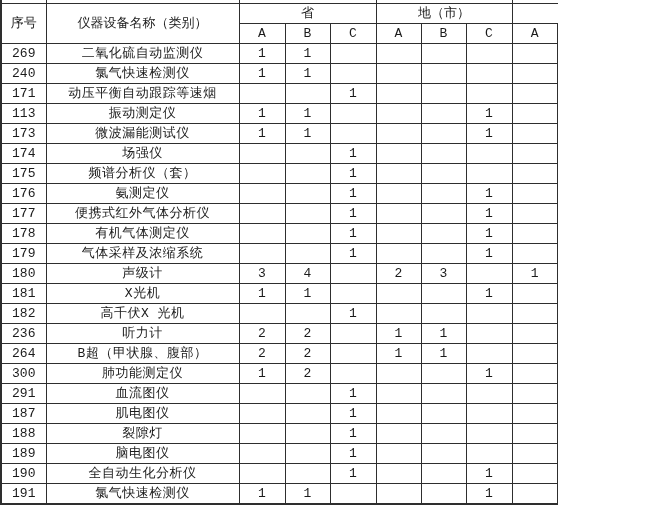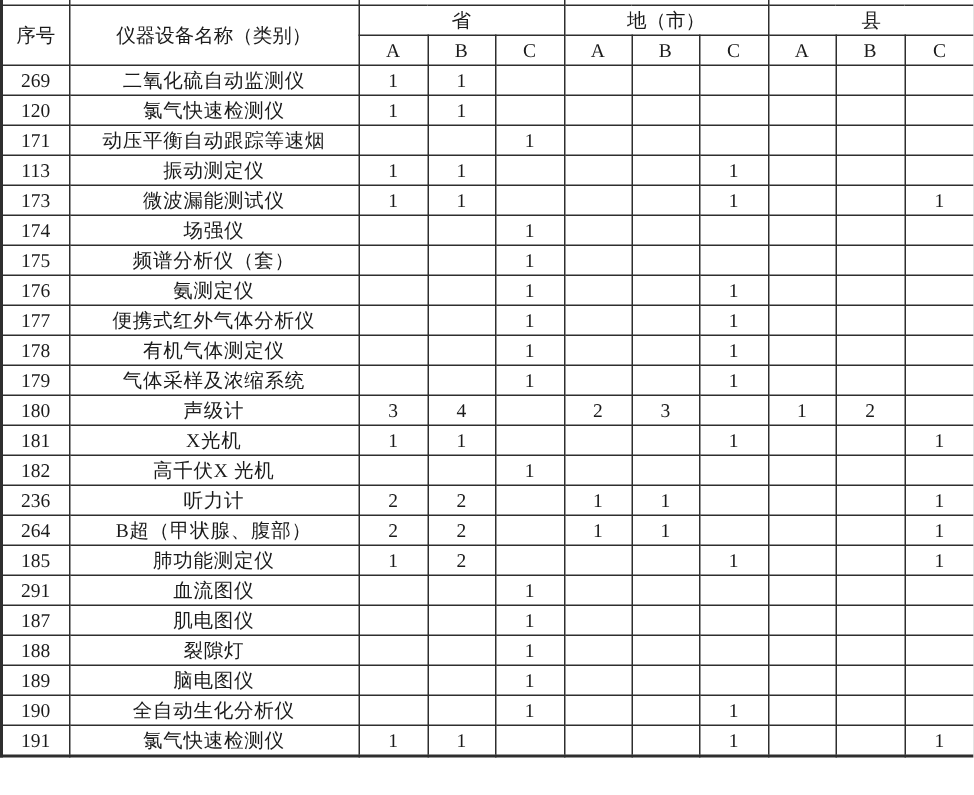--- a/index.html
+++ b/index.html
@@ -2,25 +2,25 @@
 <html><head>
 <meta charset="utf-8">
 <style>
   html, body {
     margin: 0;
     padding: 0;
     background: #ffffff;
   }
   .page {
     position: relative;
-    width: 649px;
+    width: 558px;
     height: 530px;
     background: #ffffff;
     overflow: hidden;
-    font-family: Liberation Serif, serif;
+    font-family: Liberation Mono, monospace;
     color: #1b1b1b;
   }
   table.equip {
     border-collapse: collapse;
     table-layout: fixed;
     width: 649px;
     margin: 0;
   }
   table.equip td, table.equip th {
     border: 1px solid #2e2e2e;
@@ -101,21 +101,21 @@
     <td class="val">1</td>
     <td class="val"></td>
     <td class="val"></td>
     <td class="val"></td>
     <td class="val"></td>
     <td class="val"></td>
     <td class="val"></td>
     <td class="val"></td>
   </tr>
         <tr>
-    <td class="seq">120</td>
+    <td class="seq">240</td>
     <td class="name">氯气快速检测仪</td>
     <td class="val">1</td>
     <td class="val">1</td>
     <td class="val"></td>
     <td class="val"></td>
     <td class="val"></td>
     <td class="val"></td>
     <td class="val"></td>
     <td class="val"></td>
     <td class="val"></td>
@@ -296,21 +296,21 @@
     <td class="val">2</td>
     <td class="val"></td>
     <td class="val">1</td>
     <td class="val">1</td>
     <td class="val"></td>
     <td class="val"></td>
     <td class="val"></td>
     <td class="val">1</td>
   </tr>
         <tr>
-    <td class="seq">185</td>
+    <td class="seq">300</td>
     <td class="name">肺功能测定仪</td>
     <td class="val">1</td>
     <td class="val">2</td>
     <td class="val"></td>
     <td class="val"></td>
     <td class="val"></td>
     <td class="val">1</td>
     <td class="val"></td>
     <td class="val"></td>
     <td class="val">1</td>

